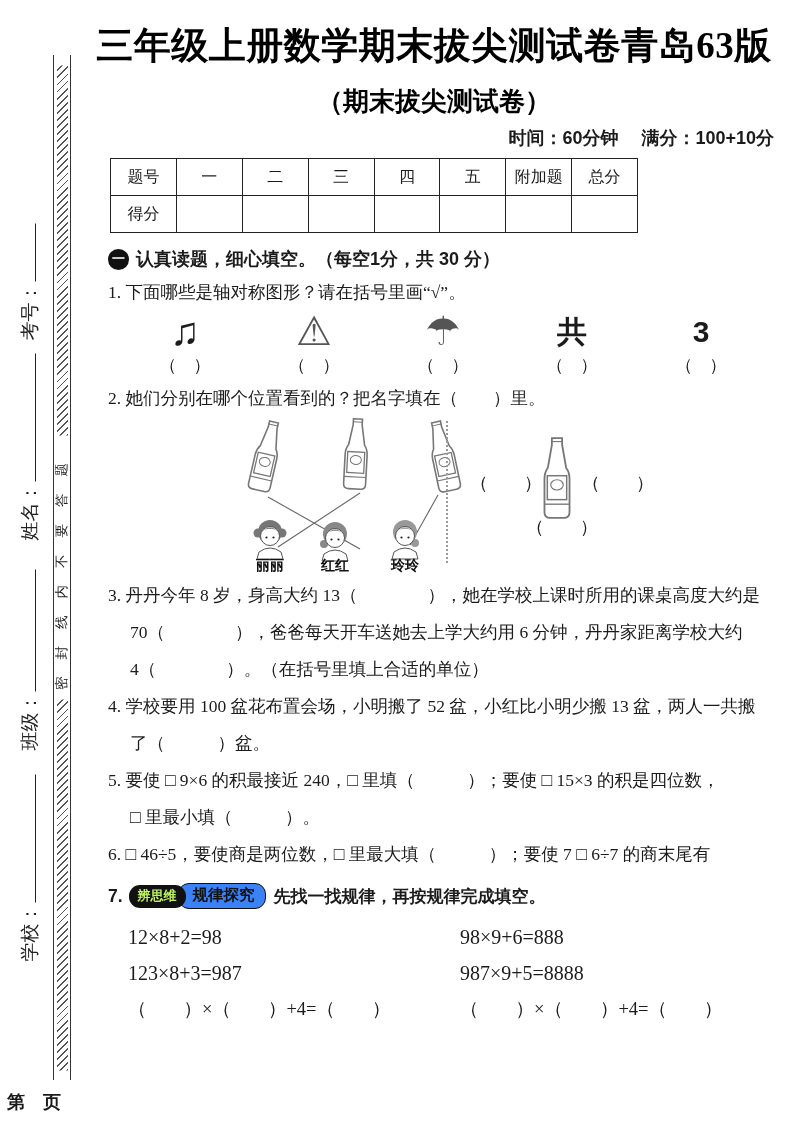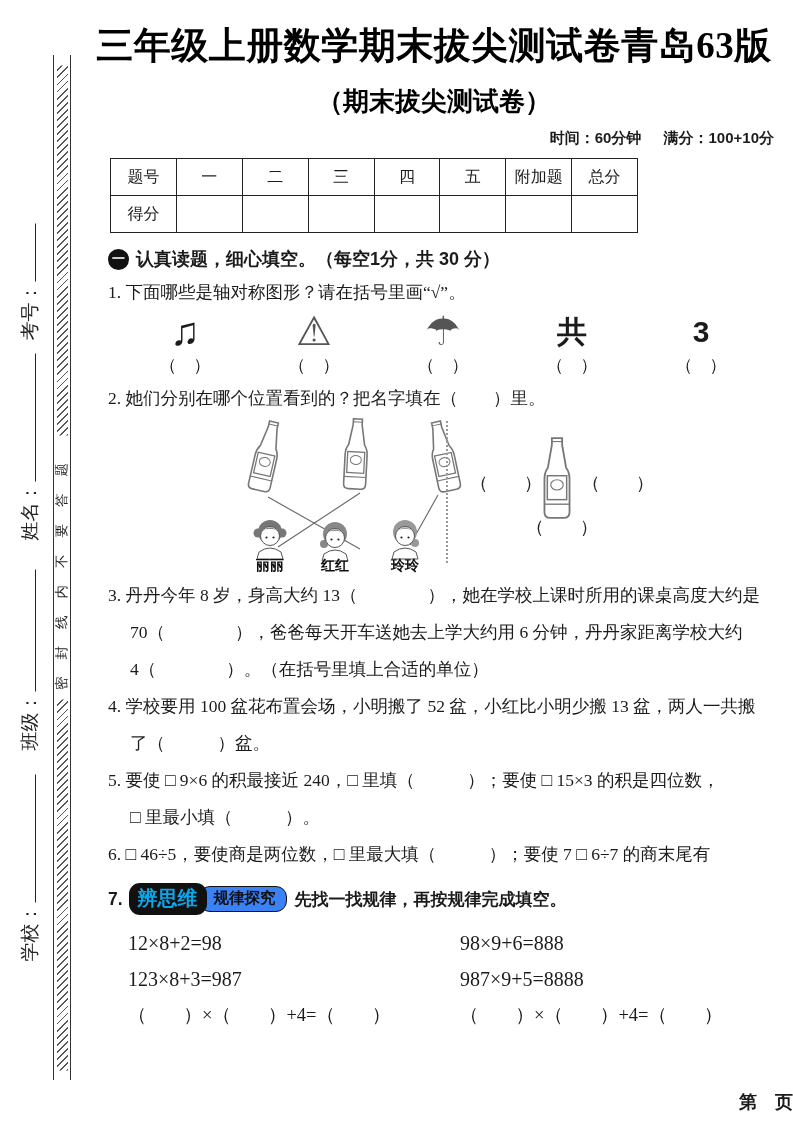--- a/index.html
+++ b/index.html
@@ -51,21 +51,21 @@
     font-weight:bold; font-size:37px; line-height:52px; letter-spacing:0.5px; color:#000;
   }
   .subtitle {
     margin-top:6px; text-align:center;
     font-family:"Liberation Sans", sans-serif;
     font-weight:bold; font-size:26px; line-height:46px; color:#000;
   }
   .meta {
     margin-top:2px; text-align:right; padding-right:6px;
     font-family:"Liberation Sans", sans-serif;
-    font-weight:bold; font-size:15px; line-height:24px;
+    font-weight:bold; font-size:18px; line-height:24px;
   }
   .meta span { margin-left:18px; }
 
   table.score {
     margin-top:8px; margin-left:22px;
     width:528px; border-collapse:collapse; table-layout:fixed;
     font-size:16px; font-family:"Liberation Serif", serif;
   }
   table.score th, table.score td {
     border:1.5px solid #222; height:37px; text-align:center; font-weight:normal;
@@ -105,40 +105,40 @@
   .q2-br.bottom { left:438px; top:102px; }
 
   .qblock { margin-left:20px; font-size:17.5px; line-height:37px; }
   .qblock .cont { padding-left:22px; }
   .q3 { margin-top:4px; }
 
   .q7-head { margin-top:10px; margin-left:20px; display:flex; align-items:center; font-size:17.5px; }
   .q7-num { margin-right:6px; font-weight:bold; font-family:"Liberation Sans", sans-serif; }
   .badge1 {
     position:relative; z-index:2;
-    background:#111; color:#0ea5e9;
-    font-family:"Liberation Sans", sans-serif; font-weight:bold; font-size:20px;
+    background:#111; color:#bef264;
+    font-family:"Liberation Sans", sans-serif; font-weight:bold; font-size:13px;
     border-radius:11px; padding:2px 9px 3px;
   }
   .badge2 {
     position:relative; z-index:1; margin-left:-8px;
     background:#3b82f6; color:#111; border:1.7px solid #111;
     font-family:"Liberation Sans", sans-serif; font-weight:bold; font-size:15.5px;
     border-radius:11px; padding:1px 10px 2px 14px;
   }
   .q7-instr { margin-left:8px; font-family:"Liberation Sans", sans-serif; font-weight:bold; font-size:17px; }
 
   .eq-grid { margin-top:10px; margin-left:40px; width:620px; font-size:20px; }
   .eq-row { display:flex; line-height:36px; }
   .eq-left { width:332px; }
   .eq-right { flex:1; }
   .eq-fill { font-size:18.5px; }
 
   .footer {
-    position:absolute; left:14px; right:0; bottom:8px; text-align:right;
+    position:absolute; left:7px; right:0; bottom:8px; text-align:left;
     font-family:"Liberation Sans", sans-serif; font-weight:bold; font-size:18px;
   }
 </style>
 </head>
 <body>
 
 <div>
   <div class="side-label" style="top:282px">
     <span>考号：</span>
     <span class="blank" style="width:58px"></span>

